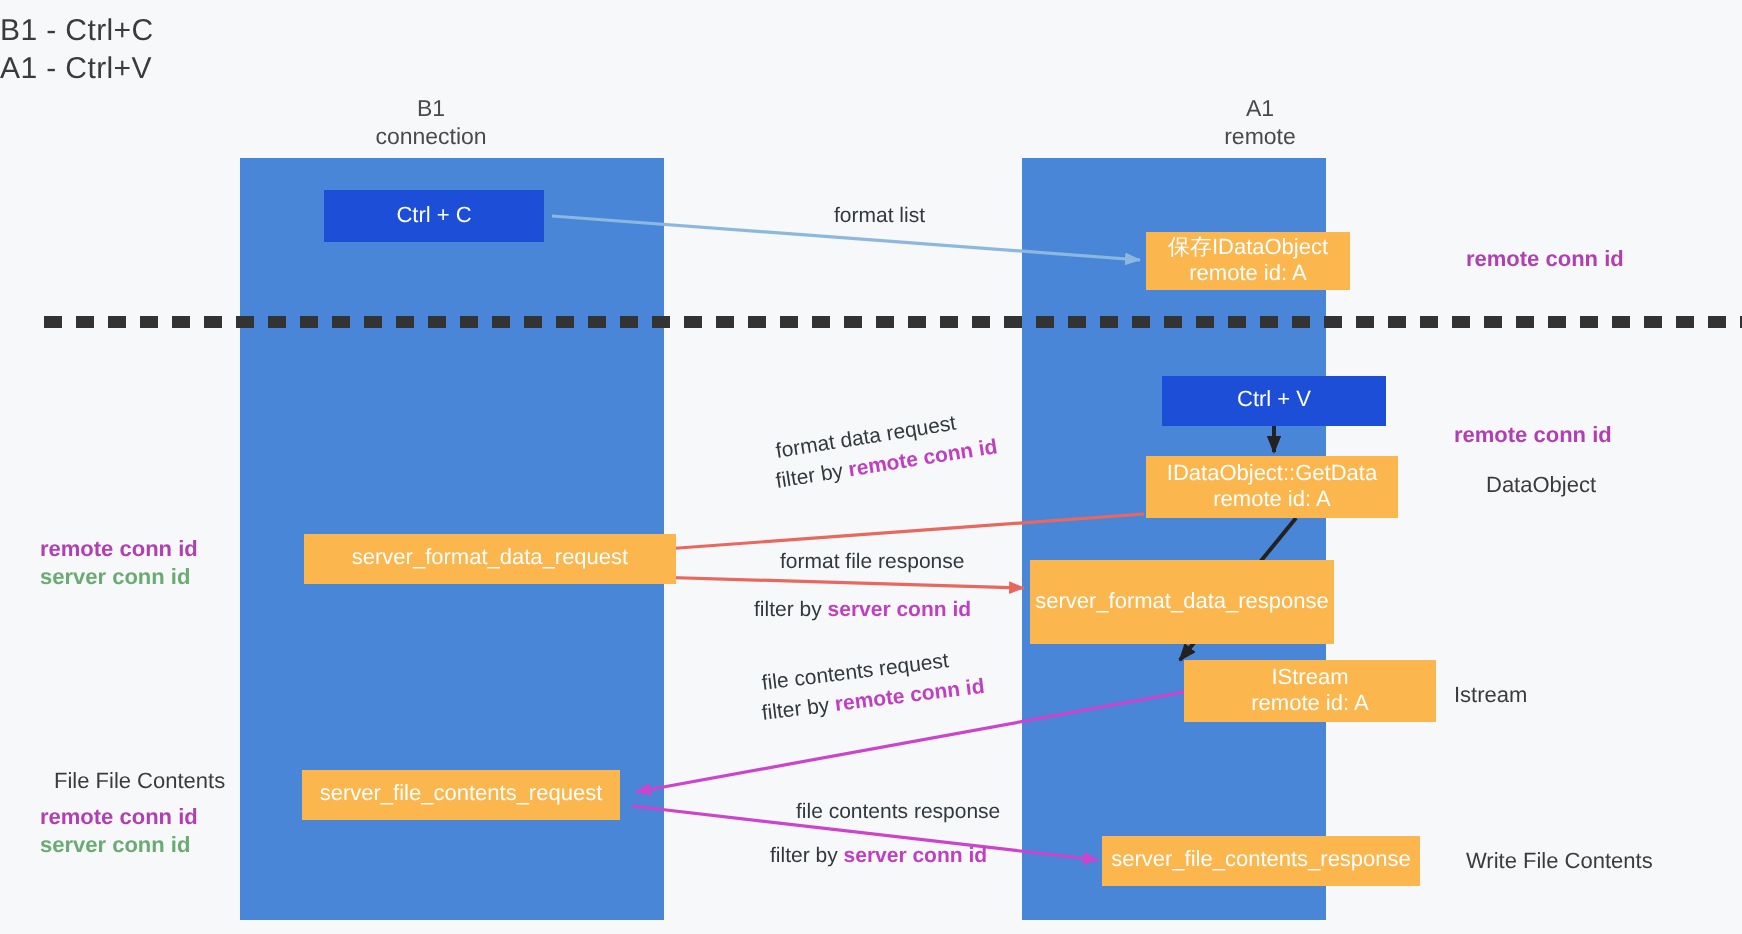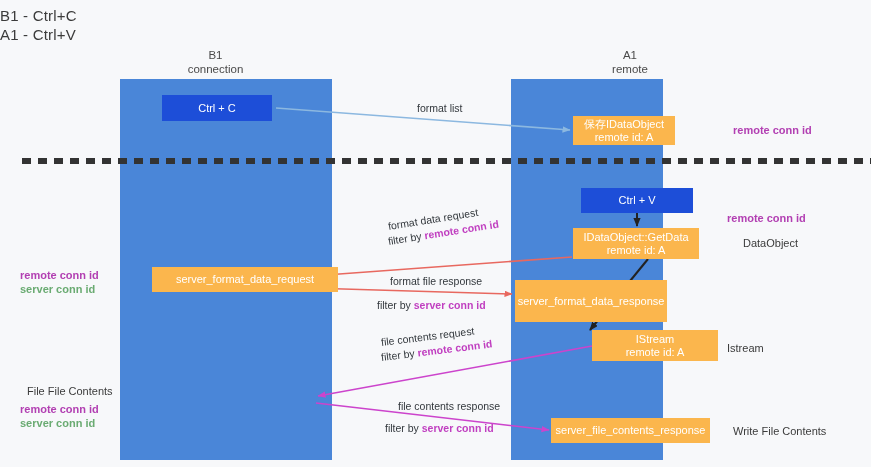--- a/index.html
+++ b/index.html
@@ -168,20 +168,23 @@
 
   <div class="abs box box-orange" style="left:515px; top:280px; width:152px; height:42px;">
     <span>server_format_data_response</span>
   </div>
 
   <div class="abs box box-orange" style="left:592px; top:330px; width:126px; height:31px;">
     <span>IStream</span>
     <span>remote id: A</span>
   </div>
 
+  <div class="abs box box-orange" style="left:151px; top:385px; width:159px; height:25px;">
+    <span>server_file_contents_request</span>
+  </div>
 
   <div class="abs box box-orange" style="left:551px; top:418px; width:159px; height:25px;">
     <span>server_file_contents_response</span>
   </div>
 
   <div class="abs side-label conn-purple" style="left:733px; top:123px;">remote conn id</div>
 
   <div class="abs side-label conn-purple" style="left:727px; top:211px;">remote conn id</div>
 
   <div class="abs side-label" style="left:727px; top:236px;margin-left:16px;">DataObject</div>

